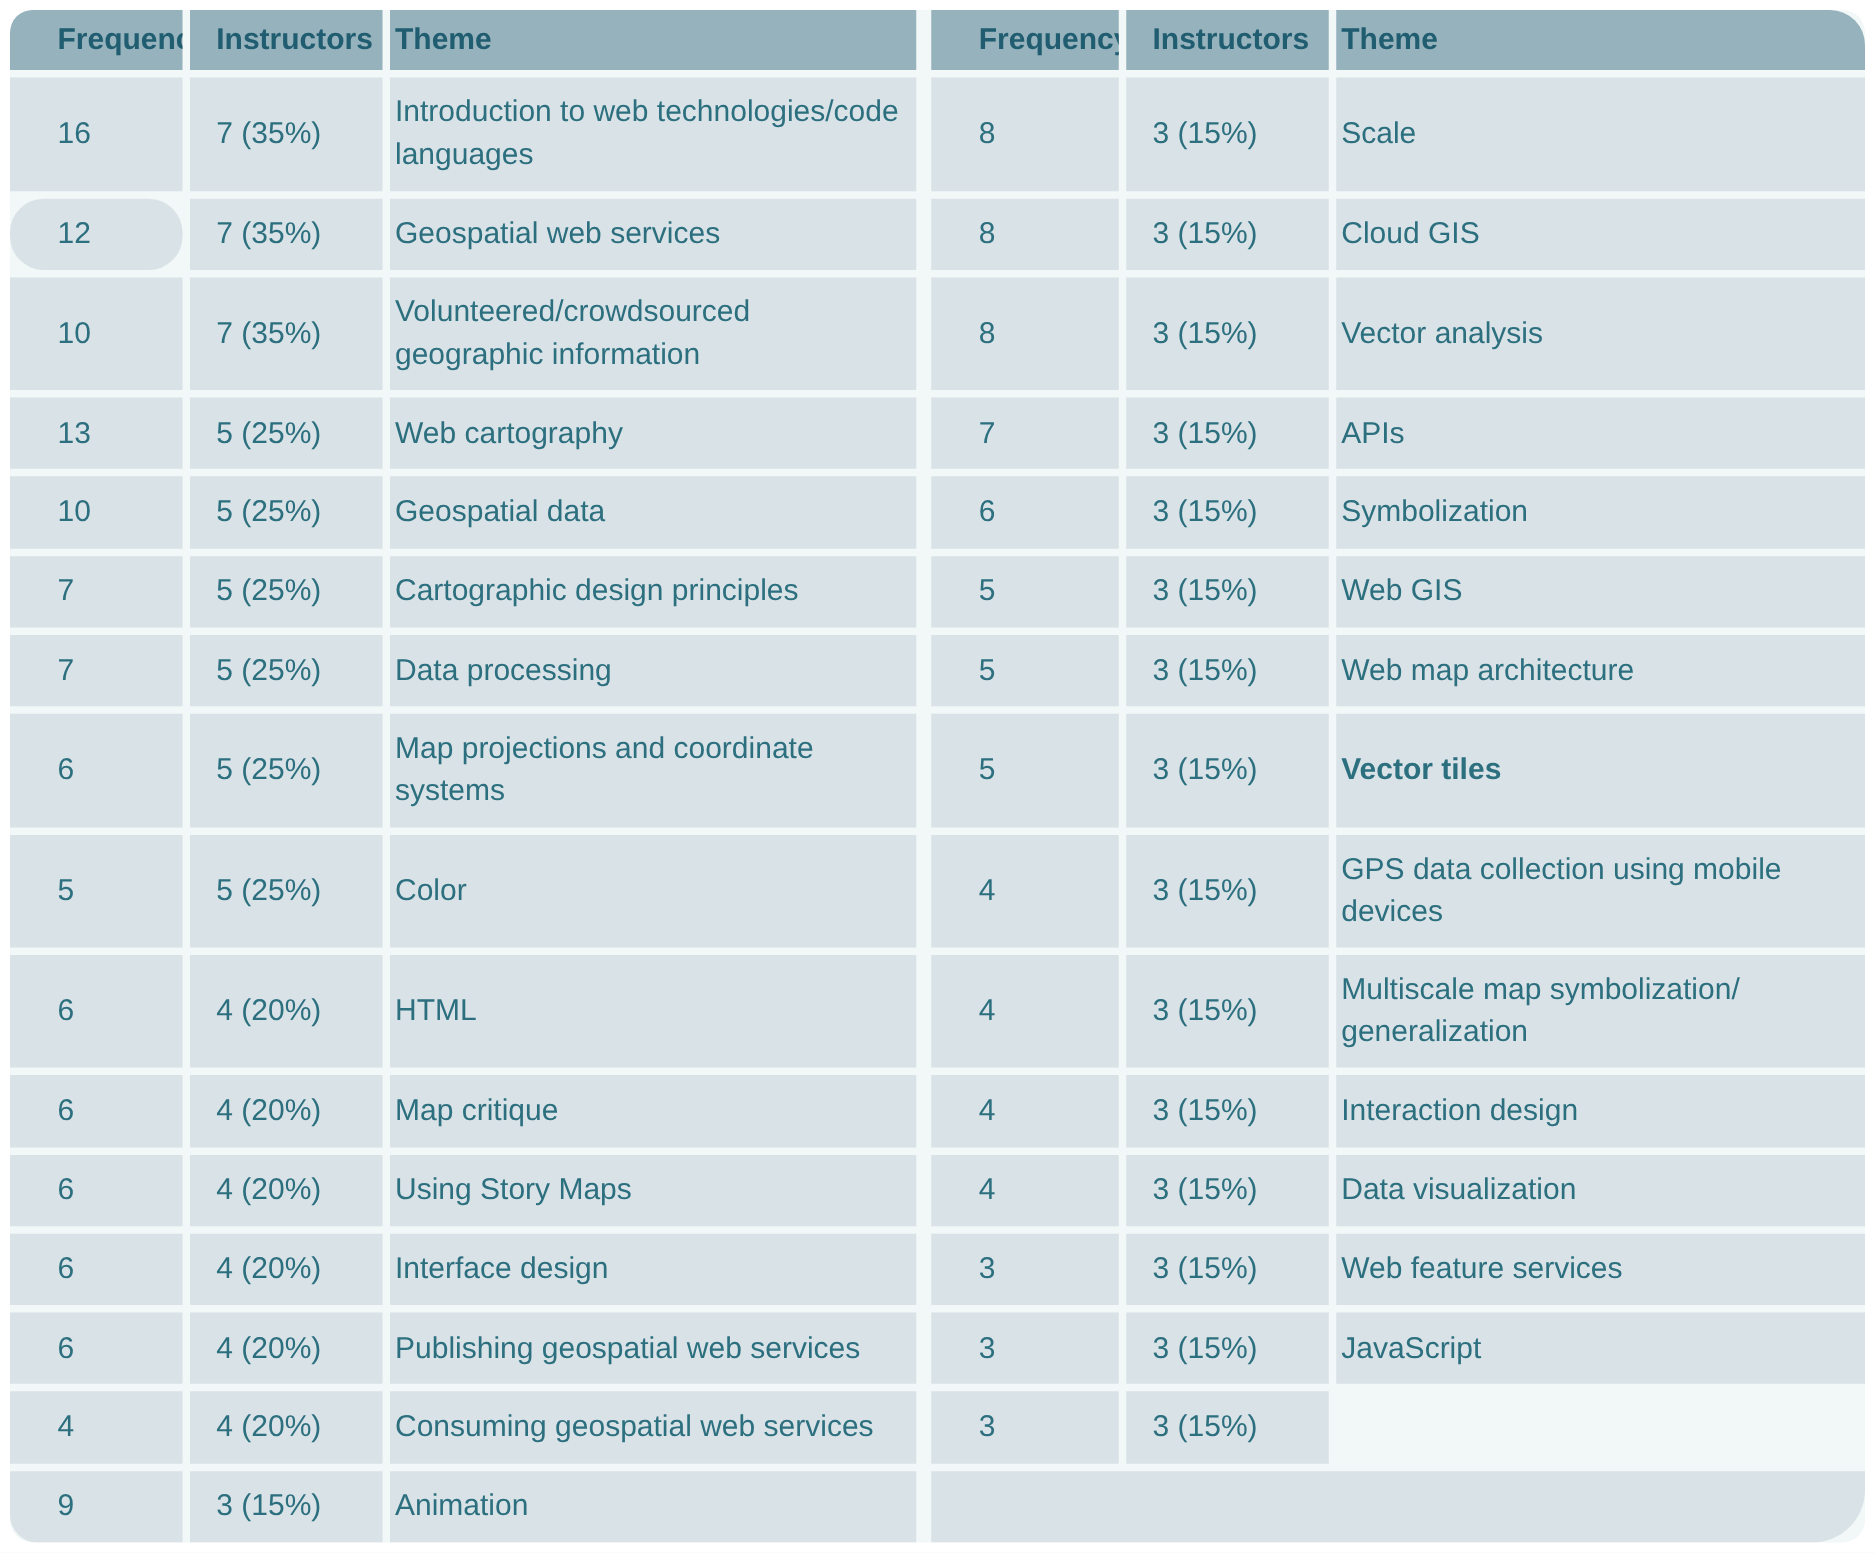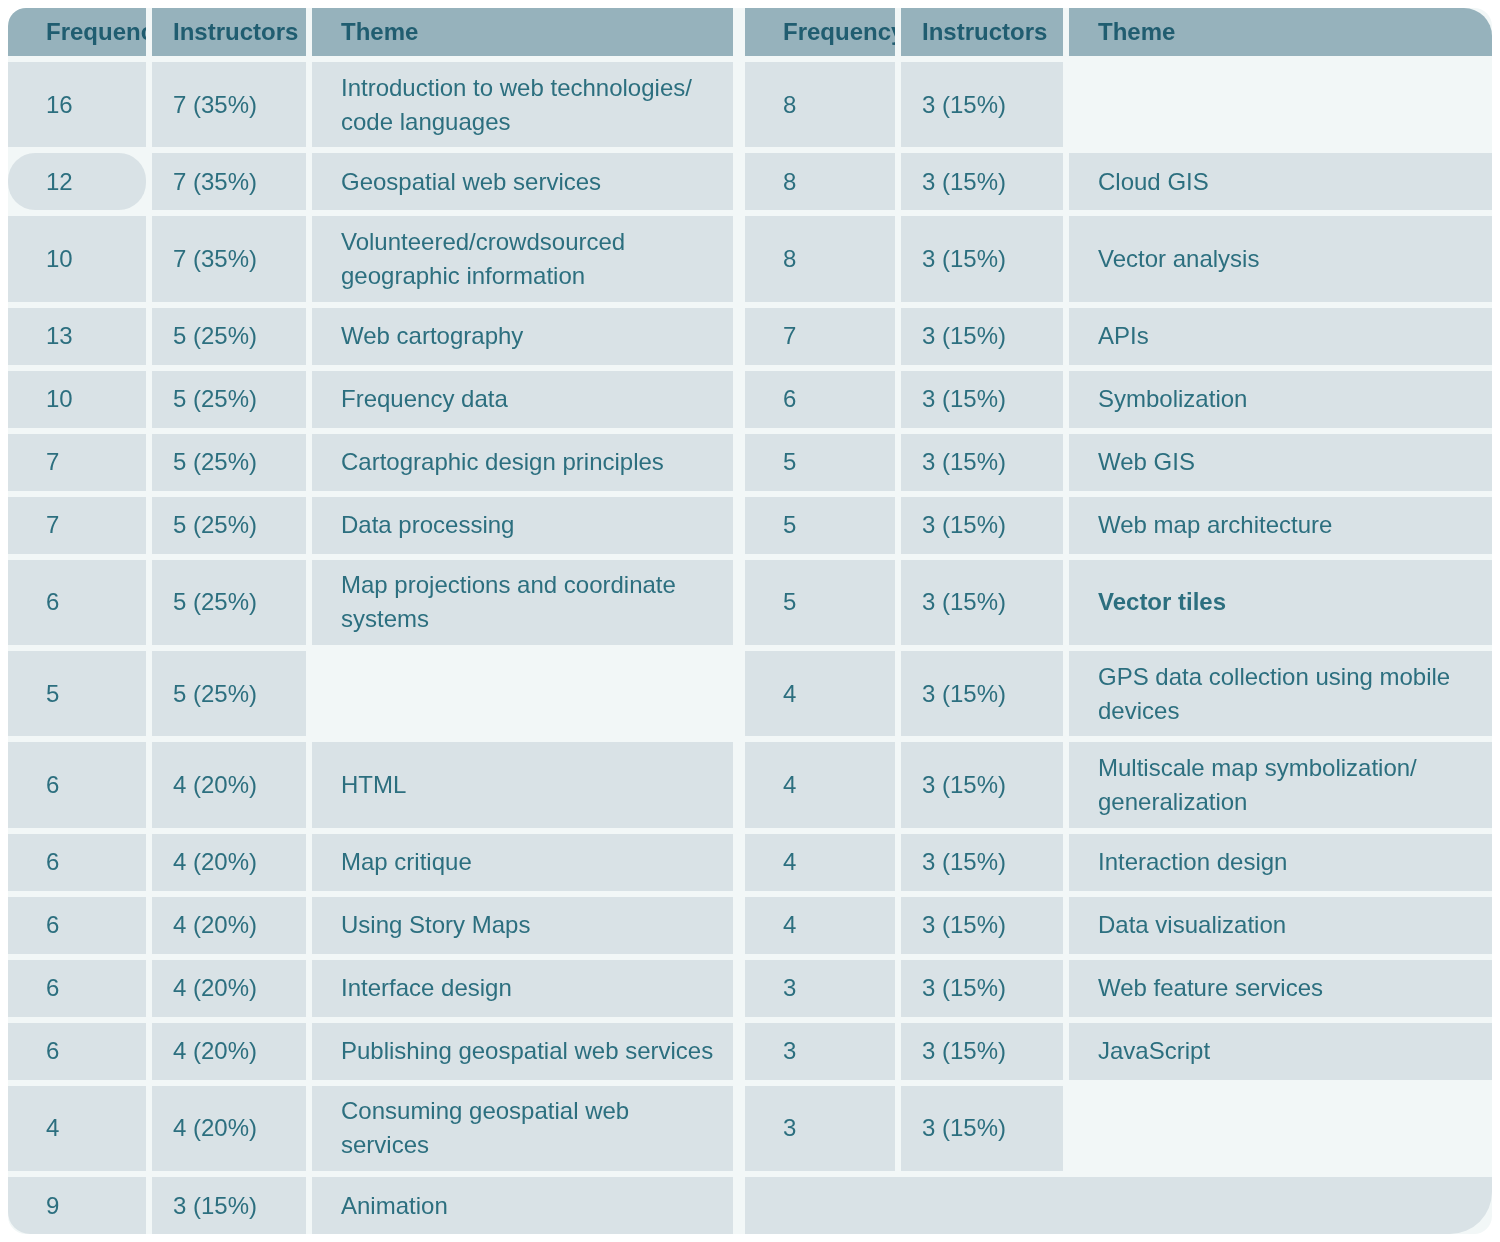--- a/index.html
+++ b/index.html
@@ -40,21 +40,21 @@
     line-height:34px;
     display:flex;
     align-items:center;
     box-sizing:border-box;
     padding:11px 10px 11px 17px;
     min-height:57px;
     overflow:hidden;
   }
   .col-frequency{padding-left:38px;}
   .col-instructors{padding-left:21px;}
-  .col-theme{padding-left:29px;}
+  .col-theme{padding-left:4px;}
   .header{
     background:var(--header-background);
     color:var(--header-text);
     font-weight:bold;
     min-height:48px;
     padding-top:6px;
     padding-bottom:6px;
   }
   .corner-tl{border-top-left-radius:16px;}
   .corner-tr{border-top-right-radius:28px;}
@@ -80,32 +80,33 @@
       <div class="cell col-instructors" style="grid-area: 3 / 2;">7 (35%)</div>
       <div class="cell col-theme" style="grid-area: 3 / 3;">Geospatial web services</div>
       <div class="cell col-frequency" style="grid-area: 4 / 1;">10</div>
       <div class="cell col-instructors" style="grid-area: 4 / 2;">7 (35%)</div>
       <div class="cell col-theme" style="grid-area: 4 / 3;">Volunteered/​crowdsourced geographic information</div>
       <div class="cell col-frequency" style="grid-area: 5 / 1;">13</div>
       <div class="cell col-instructors" style="grid-area: 5 / 2;">5 (25%)</div>
       <div class="cell col-theme" style="grid-area: 5 / 3;">Web cartography</div>
       <div class="cell col-frequency" style="grid-area: 6 / 1;">10</div>
       <div class="cell col-instructors" style="grid-area: 6 / 2;">5 (25%)</div>
-      <div class="cell col-theme" style="grid-area: 6 / 3;">Frequency data</div>
+      <div class="cell col-theme" style="grid-area: 6 / 3;">Geospatial data</div>
       <div class="cell col-frequency" style="grid-area: 7 / 1;">7</div>
       <div class="cell col-instructors" style="grid-area: 7 / 2;">5 (25%)</div>
       <div class="cell col-theme" style="grid-area: 7 / 3;">Cartographic design principles</div>
       <div class="cell col-frequency" style="grid-area: 8 / 1;">7</div>
       <div class="cell col-instructors" style="grid-area: 8 / 2;">5 (25%)</div>
       <div class="cell col-theme" style="grid-area: 8 / 3;">Data processing</div>
       <div class="cell col-frequency" style="grid-area: 9 / 1;">6</div>
       <div class="cell col-instructors" style="grid-area: 9 / 2;">5 (25%)</div>
       <div class="cell col-theme" style="grid-area: 9 / 3;">Map projections and coordinate systems</div>
       <div class="cell col-frequency" style="grid-area: 10 / 1;">5</div>
       <div class="cell col-instructors" style="grid-area: 10 / 2;">5 (25%)</div>
+      <div class="cell col-theme" style="grid-area: 10 / 3;">Color</div>
       <div class="cell col-frequency" style="grid-area: 11 / 1;">6</div>
       <div class="cell col-instructors" style="grid-area: 11 / 2;">4 (20%)</div>
       <div class="cell col-theme" style="grid-area: 11 / 3;">HTML</div>
       <div class="cell col-frequency" style="grid-area: 12 / 1;">6</div>
       <div class="cell col-instructors" style="grid-area: 12 / 2;">4 (20%)</div>
       <div class="cell col-theme" style="grid-area: 12 / 3;">Map critique</div>
       <div class="cell col-frequency" style="grid-area: 13 / 1;">6</div>
       <div class="cell col-instructors" style="grid-area: 13 / 2;">4 (20%)</div>
       <div class="cell col-theme" style="grid-area: 13 / 3;">Using Story Maps</div>
       <div class="cell col-frequency" style="grid-area: 14 / 1;">6</div>
@@ -115,20 +116,21 @@
       <div class="cell col-instructors" style="grid-area: 15 / 2;">4 (20%)</div>
       <div class="cell col-theme" style="grid-area: 15 / 3;">Publishing geospatial web services</div>
       <div class="cell col-frequency" style="grid-area: 16 / 1;">4</div>
       <div class="cell col-instructors" style="grid-area: 16 / 2;">4 (20%)</div>
       <div class="cell col-theme" style="grid-area: 16 / 3;">Consuming geospatial web services</div>
       <div class="cell col-frequency corner-bl" style="grid-area: 17 / 1;">9</div>
       <div class="cell col-instructors" style="grid-area: 17 / 2;">3 (15%)</div>
       <div class="cell col-theme" style="grid-area: 17 / 3;">Animation</div>
       <div class="cell col-frequency" style="grid-area: 2 / 5;">8</div>
       <div class="cell col-instructors" style="grid-area: 2 / 6;">3 (15%)</div>
+      <div class="cell col-theme" style="grid-area: 2 / 7;">Scale</div>
       <div class="cell col-frequency" style="grid-area: 3 / 5;">8</div>
       <div class="cell col-instructors" style="grid-area: 3 / 6;">3 (15%)</div>
       <div class="cell col-theme" style="grid-area: 3 / 7; text-align: right;">Cloud GIS</div>
       <div class="cell col-frequency" style="grid-area: 4 / 5;">8</div>
       <div class="cell col-instructors" style="grid-area: 4 / 6;">3 (15%)</div>
       <div class="cell col-theme" style="grid-area: 4 / 7;">Vector analysis</div>
       <div class="cell col-frequency" style="grid-area: 5 / 5;">7</div>
       <div class="cell col-instructors" style="grid-area: 5 / 6;">3 (15%)</div>
       <div class="cell col-theme" style="grid-area: 5 / 7;">APIs</div>
       <div class="cell col-frequency" style="grid-area: 6 / 5;">6</div>

